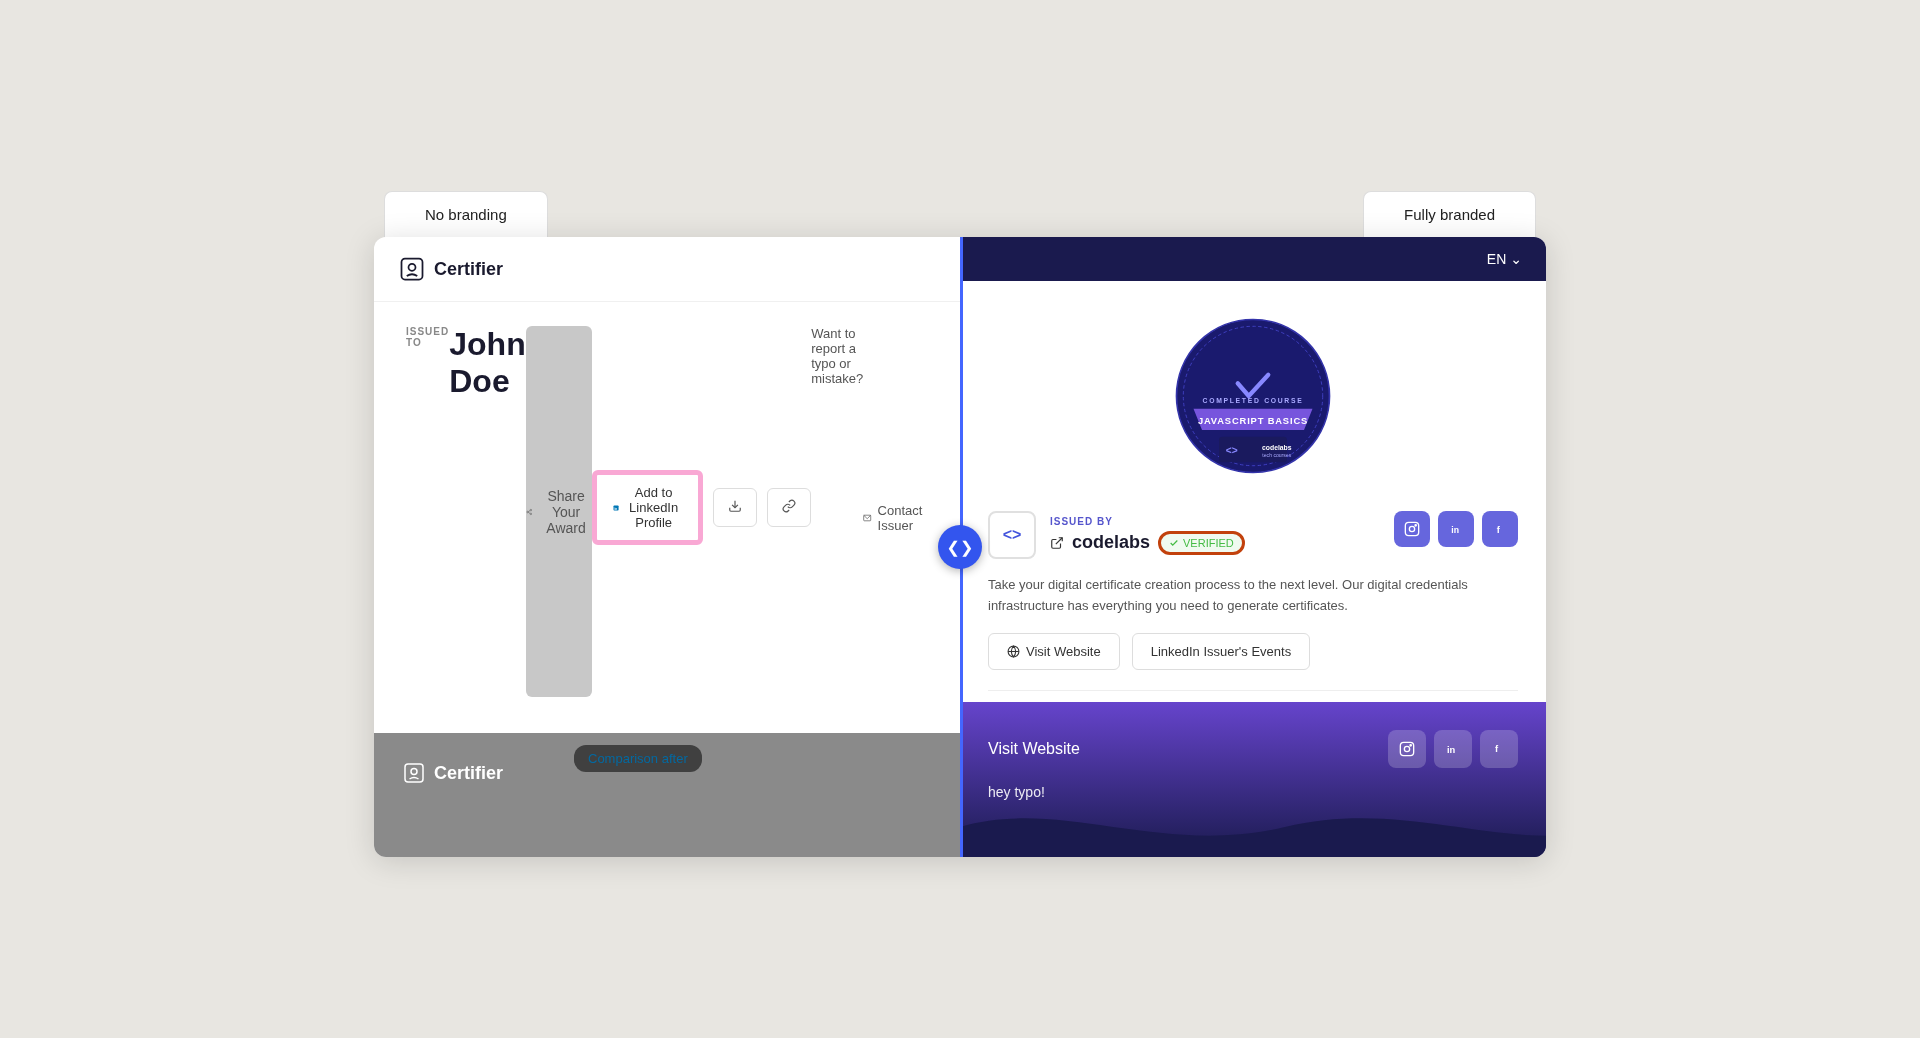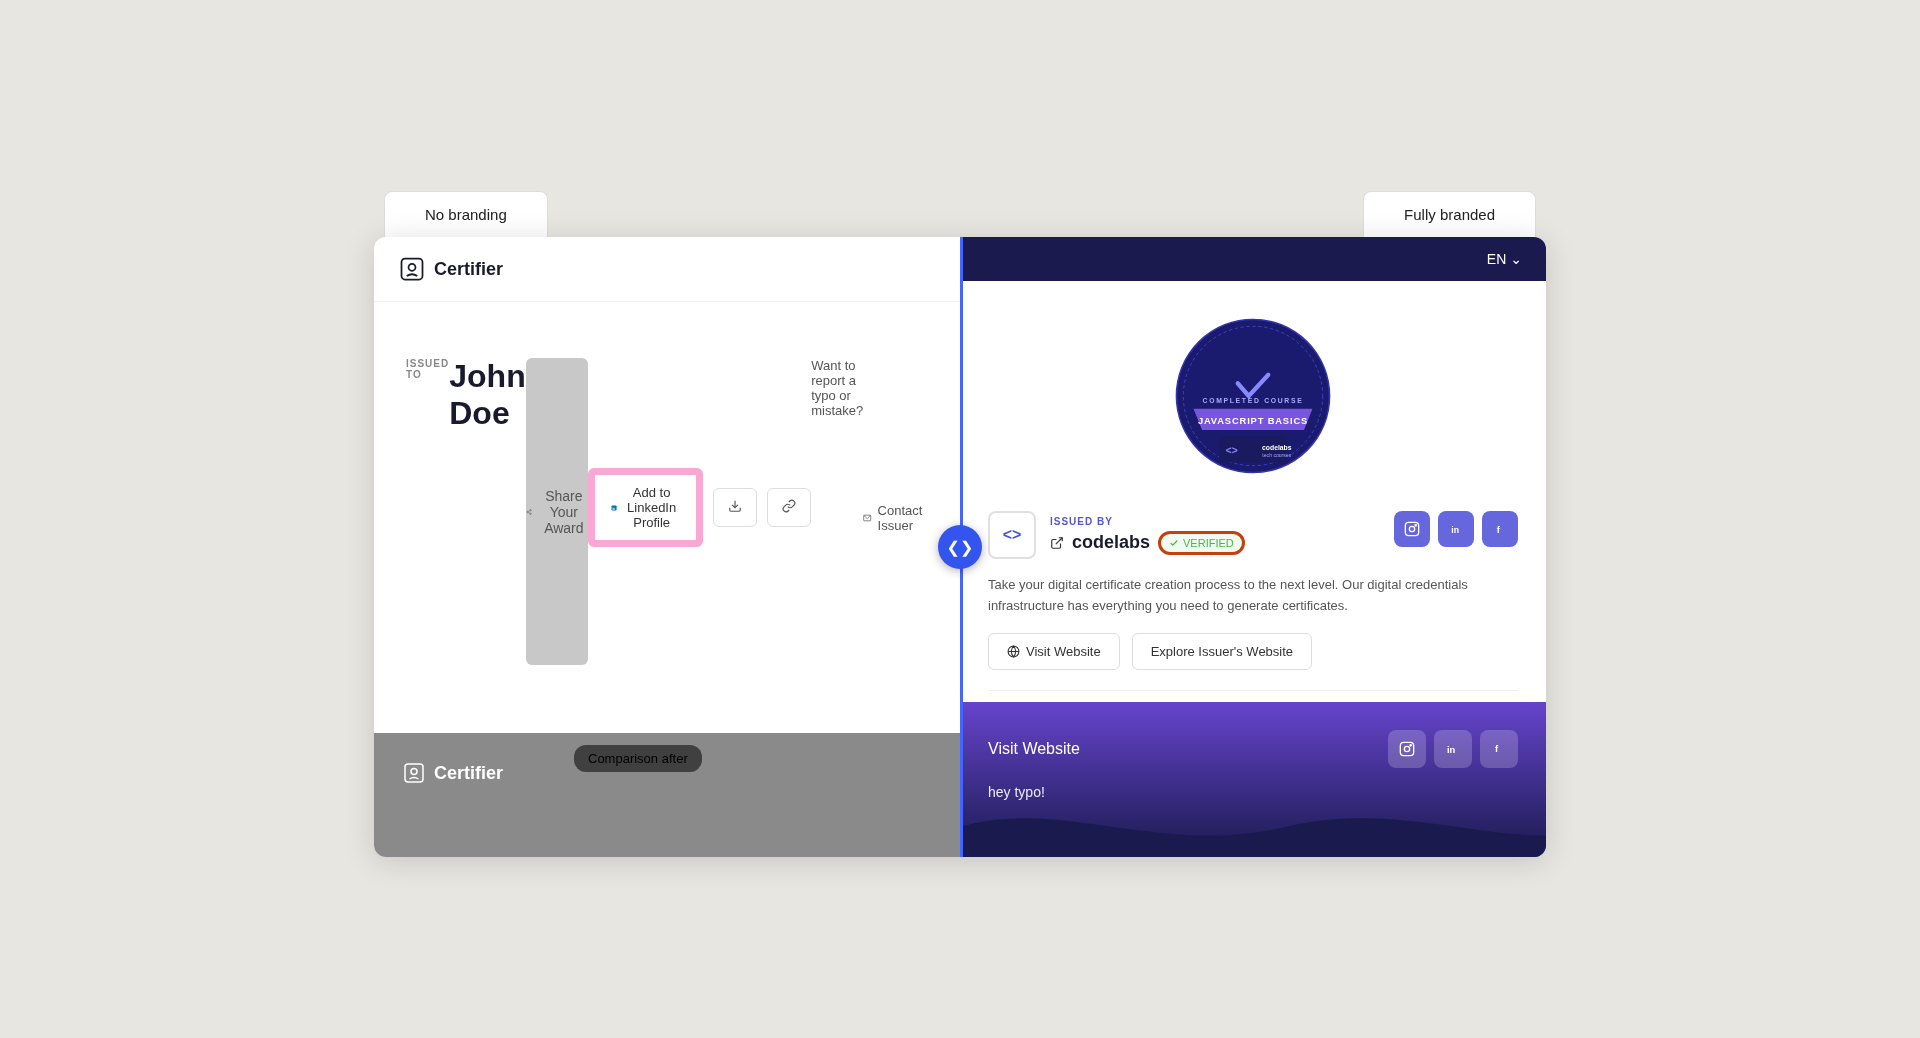--- a/index.html
+++ b/index.html
@@ -48,21 +48,20 @@
       height: 620px;
     }
 
     
     .left-panel {
       width: 50%;
       background: white;
       display: flex;
       flex-direction: column;
       position: relative;
-      gap: 32px;
     }
 
     .left-header {
       padding: 18px 24px;
       border-bottom: 1px solid #f0f0f0;
     }
 
     .certifier-logo {
       display: flex;
       align-items: center;
@@ -119,21 +118,21 @@
     }
 
     .action-row {
       display: flex;
       align-items: center;
       gap: 10px;
       margin-bottom: 20px;
     }
 
     .linkedin-btn {
-      border: 7px solid #f9a8d4;
+      border: 5px solid #f9a8d4;
       background: white;
       border-radius: 6px;
       padding: 10px 16px;
       font-size: 13px;
       font-weight: 500;
       color: #333;
       cursor: pointer;
       display: flex;
       align-items: center;
       gap: 6px;
@@ -181,21 +180,21 @@
       color: rgba(255,255,255,0.8);
       line-height: 1.5;
     }
 
     
     .comparison-tooltip {
       position: absolute;
       bottom: 85px;
       left: 200px;
       background: rgba(50,50,50,0.85);
-      color: #000000;
+      color: #0369a1;
       padding: 6px 14px;
       border-radius: 12px;
       font-size: 13px;
       font-weight: 500;
       z-index: 10;
     }
 
     
     .right-panel {
       width: 50%;
@@ -616,21 +615,21 @@
         <div class="issuer-actions">
           <button class="visit-website-btn">
             <svg width="13" height="13" viewBox="0 0 24 24" fill="none" stroke="currentColor" stroke-width="2">
               <circle cx="12" cy="12" r="10"></circle>
               <line x1="2" y1="12" x2="22" y2="12"></line>
               <path d="M12 2a15.3 15.3 0 0 1 4 10 15.3 15.3 0 0 1-4 10 15.3 15.3 0 0 1-4-10 15.3 15.3 0 0 1 4-10z"></path>
             </svg>
             <span>Visit Website</span>
           </button>
           <button class="explore-events-btn">
-            <span>Explore Issuer's Website</span>
+            <span>LinkedIn Issuer's Events</span>
           </button>
         </div>
 
         <div class="divider"></div>
 
       </div>
 
       <div class="right-footer">
         <div class="right-footer-top">
           <span>Visit Website</span>

